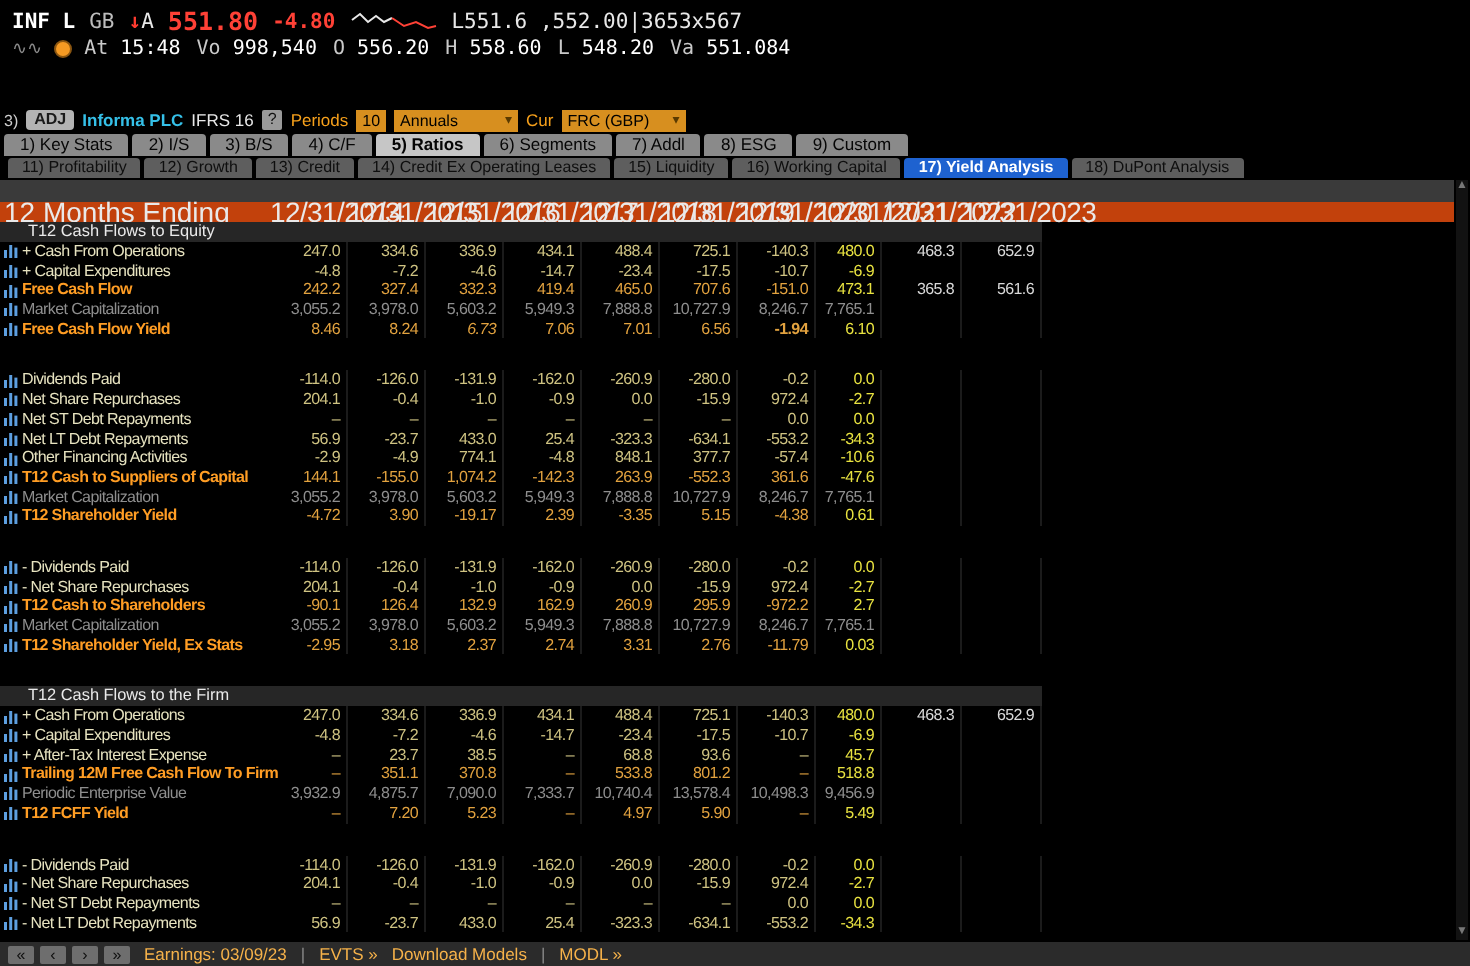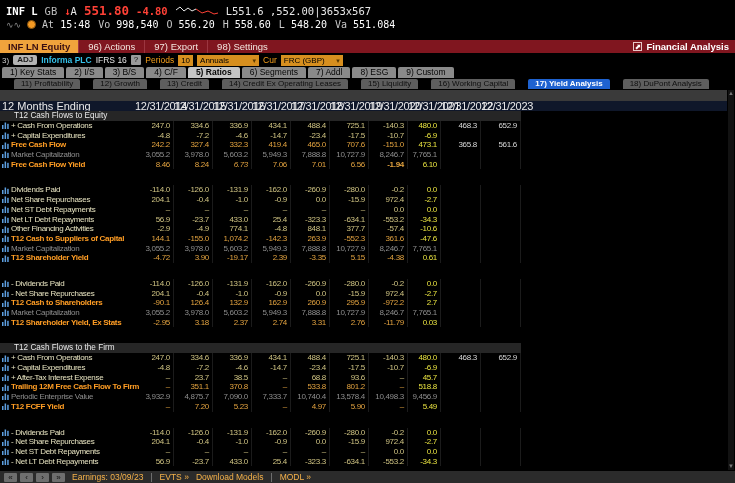--- a/index.html
+++ b/index.html
@@ -36,26 +36,26 @@
   .std{color:#e8e8e8}
   .help-box{background:#9a9a9a;color:#111;padding:0 3px;font-size:8px;line-height:10px;border-radius:1px}
   .amber-label{color:#f6a01b}
   .amber-box{background:#d78f1f;color:#000;padding:0 3px;font-size:8px;line-height:11px}
   .amber-dd{background:#d78f1f;color:#000;padding:0 3px;font-size:8px;line-height:11px;min-width:62px;display:inline-flex;justify-content:space-between;gap:4px}
   .dd-arrow{color:#5a3a00;font-size:7px}
   
   .tabs{position:absolute;top:67px;left:2px;height:11px;display:flex;gap:2px;font-size:8.5px}
   .tab{background:#8a8a8a;color:#050505;line-height:11px;padding:0 8px;border-radius:2px 2px 0 0}
   .tab.sel{background:#c6c6c6;font-weight:bold}
-  .subtabs{position:absolute;top:79px;left:14px;height:10px;display:flex;gap:13px;font-size:8px}
+  .subtabs{position:absolute;top:79px;left:4px;height:10px;display:flex;gap:2px;font-size:8px}
   .subtab{background:#5e5e5e;color:#0e0e0e;line-height:10px;padding:0 7px;border-radius:2px 2px 0 0}
   .subtab.sel{background:#1e62d0;color:#fff;font-weight:bold}
   
   .th1{position:absolute;top:90px;left:0;width:727px;height:11px;background:#3a3a3a;display:flex;font-size:8.2px;color:#f0f0f0;line-height:11px}
-  .th2{position:absolute;top:101px;left:0;width:727px;height:10px;background:#0f172a;display:flex;font-size:11px;color:#e9e9e9;line-height:10px}
+  .th2{position:absolute;top:101px;left:0;width:727px;height:10px;background:#c2410c;display:flex;font-size:14px;color:#e9e9e9;line-height:10px}
   .th-label{width:135px;padding-left:2px;white-space:nowrap}
   .hc{text-align:right;padding-right:3px;white-space:nowrap;letter-spacing:-0.3px}
   .tbody{position:absolute;top:111px;left:0;width:727px}
   .section.gap{margin-top:16px}
   .sec-title{width:521px;height:10px;line-height:10px;background:#262626;color:#eaeaea;font-size:8.2px;padding-left:14px;white-space:nowrap}
   .row{display:flex;height:9.7px;line-height:9.7px;font-size:8px;align-items:center}
   .icon-cell{width:11px;display:flex;justify-content:center;align-items:center;height:9.7px}
   .label-cell{width:124px;white-space:nowrap;letter-spacing:-0.3px;overflow:visible}
   .lbl-normal{color:#e7e3c0}
   .lbl-total{color:#ff9d24;font-weight:bold}
@@ -100,32 +100,20 @@
     <span id="quote-line2-fields" style="display:flex;gap:8px">
         <span><span class="lab">At </span><span class="val">15:48</span></span>
         <span><span class="lab">Vo </span><span class="val">998,540</span></span>
         <span><span class="lab">O </span><span class="val">556.20</span></span>
         <span><span class="lab">H </span><span class="val">558.60</span></span>
         <span><span class="lab">L </span><span class="val">548.20</span></span>
         <span><span class="lab">Va </span><span class="val">551.084</span></span>
       </span>
   </div>
 
-  <div class="menubar">
-    <span class="sec-tab">INF LN Equity</span>
-    <span id="menubar-items" style="display:flex">
-        <span class="mb-item">96) Actions</span>
-        <span class="mb-item">97) Export</span>
-        <span class="mb-item">98) Settings</span>
-      </span>
-    <span class="mb-right">
-      <span class="popout">⬈</span>
-      <span>Financial Analysis</span>
-    </span>
-  </div>
 
   <div class="settings">
     <span class="adj-num">3)</span>
     <span class="btn-grey">ADJ</span>
     <span class="company">Informa PLC</span>
     <span class="std">IFRS 16</span>
     <span class="help-box">?</span>
     <span class="amber-label">Periods</span>
     <span class="amber-box">10</span>
     <span class="amber-dd">

